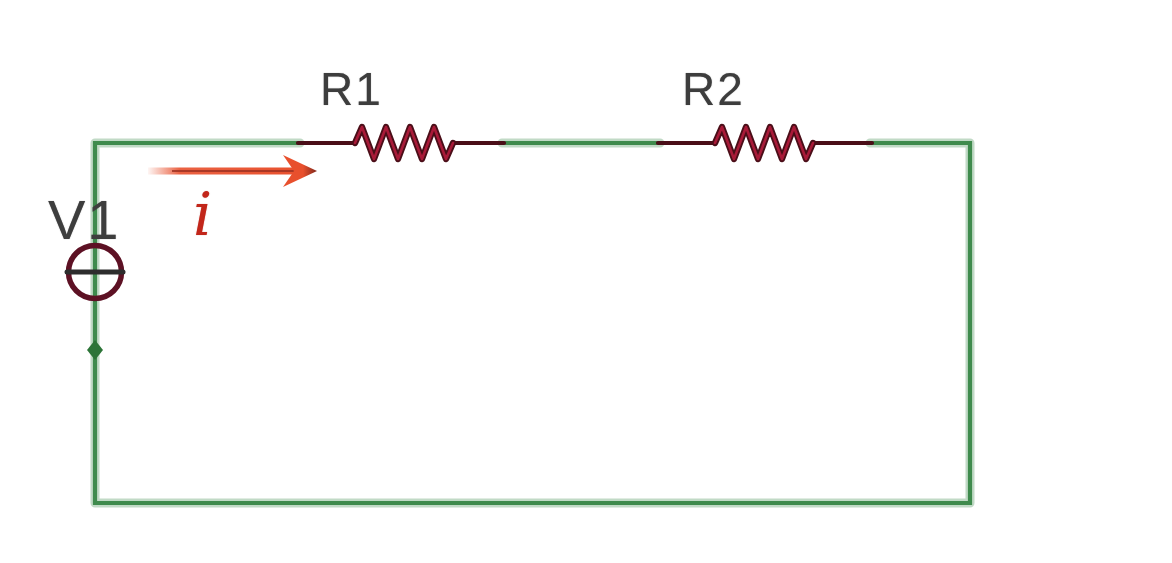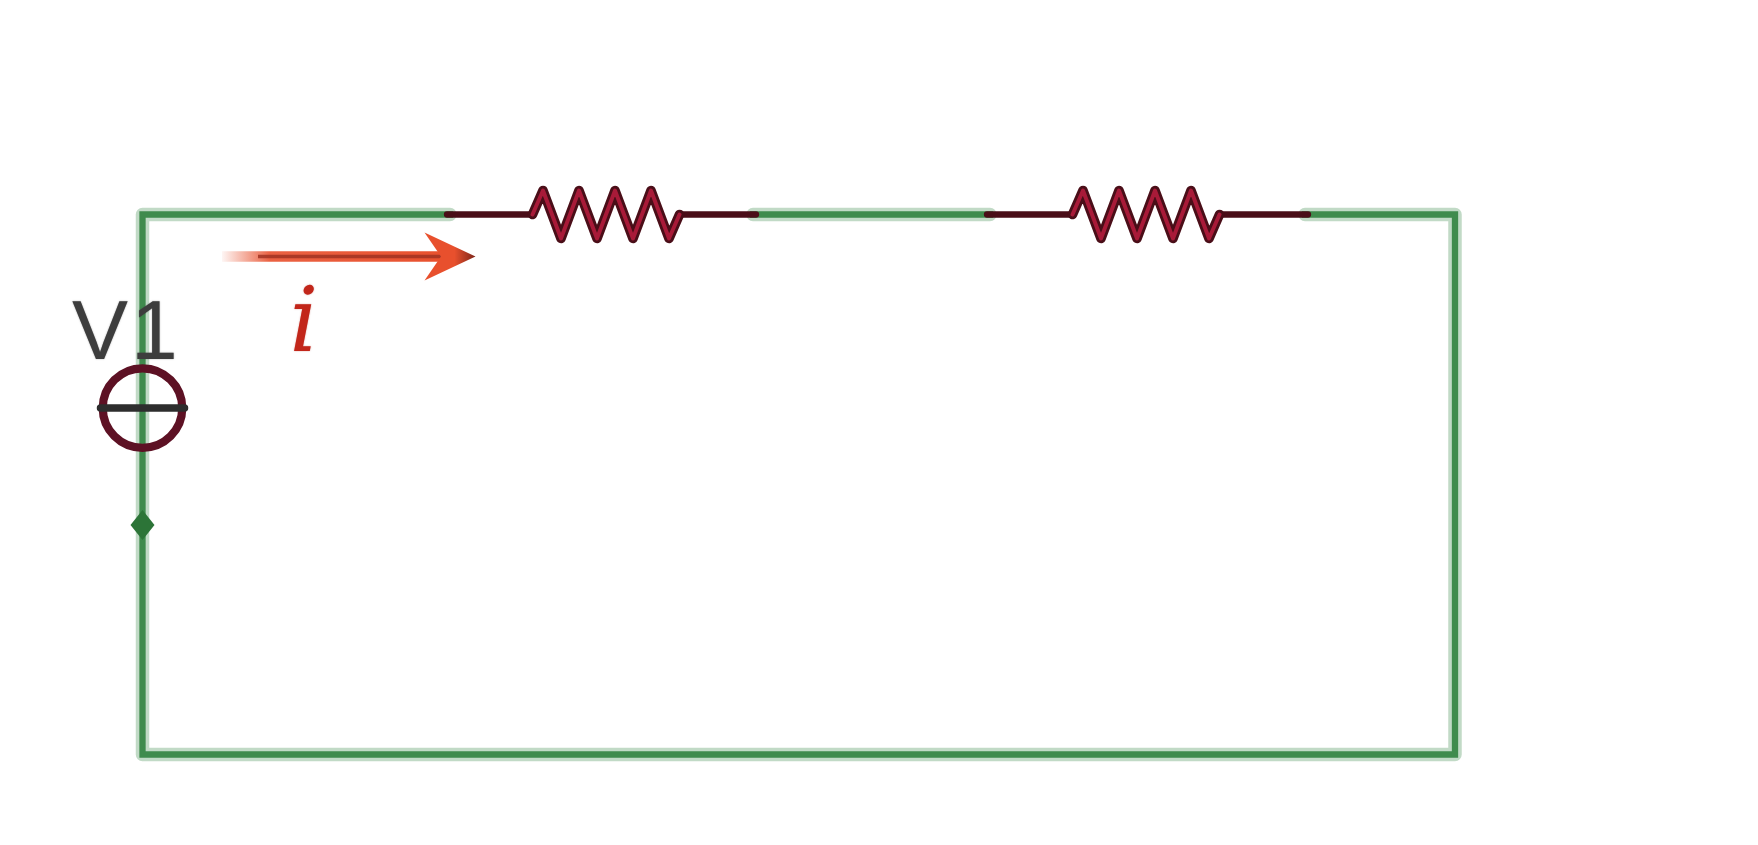--- a/index.html
+++ b/index.html
@@ -87,17 +87,19 @@
 
     <path d="M148,171 H296" fill="none" stroke="url(#arrowFade)" stroke-width="7"></path>
 
     <path d="M172,171 H306" fill="none" stroke-width="2.2" opacity="0.85" stroke="#a03322"></path>
 
     <polygon points="317,171 283,155 294,171 283,187" fill="url(#headGrad)"></polygon>
   </svg>
 
   <div class="ref-label label-v1" style="color: rgb(61, 61, 61);">V1</div>
 
+  <div class="ref-label label-r1" style="color: rgb(61, 61, 61);">R1</div>
 
+  <div class="ref-label label-r2" style="color: rgb(61, 61, 61);">R2</div>
 
   <div class="label-current" style="color: rgb(194, 38, 26);">i</div>
 
 </div>
 
 </body></html>

